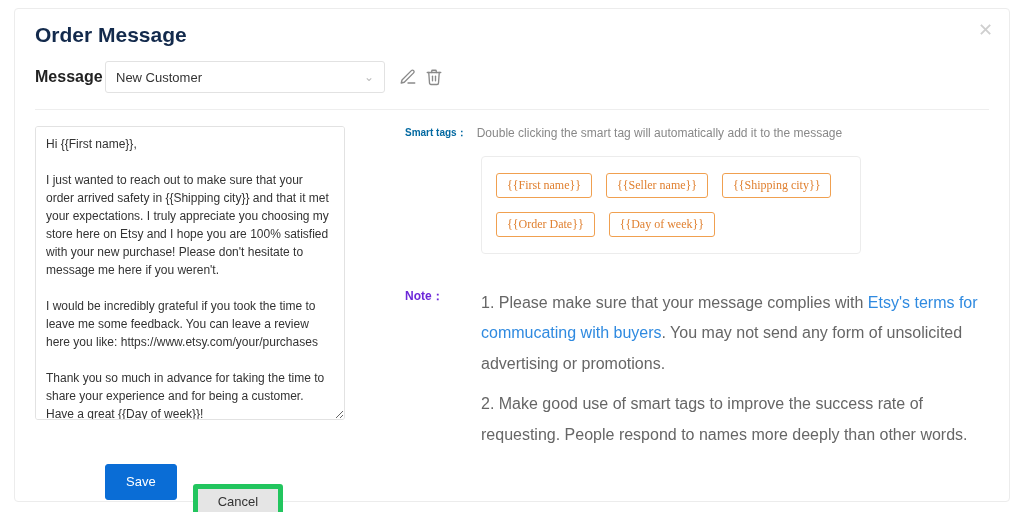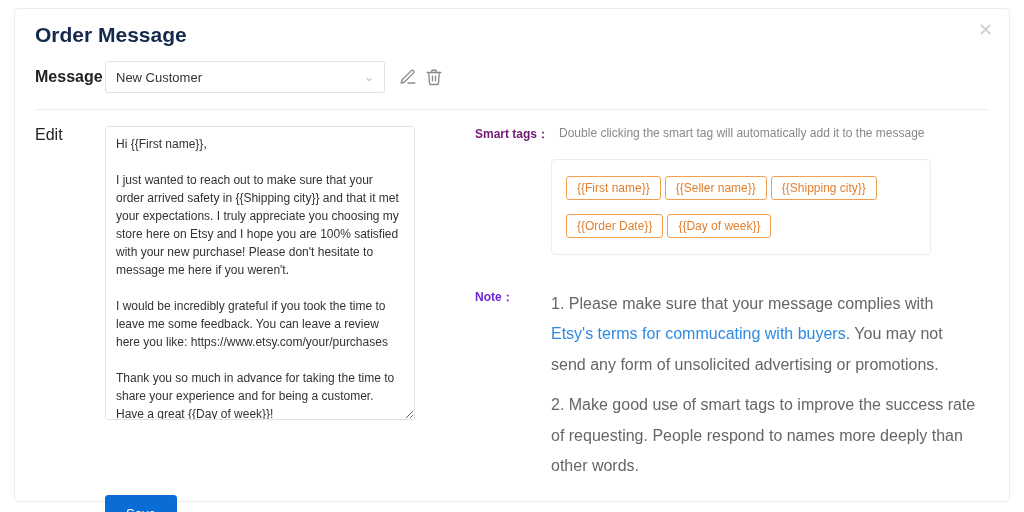--- a/index.html
+++ b/index.html
@@ -106,38 +106,38 @@
     margin-left: 60px;
     flex: 1;
   }
   .st-row {
     display: flex;
     align-items: flex-start;
     gap: 10px;
     margin-bottom: 8px;
   }
   .st-label {
-    font-size: 12px;
+    font-size: 10px;
     font-weight: 600;
-    color: #701a75;
+    color: #0369a1;
     white-space: nowrap;
   }
   .st-hint {
     font-size: 12px;
     color: #888;
   }
   .tags-box {
     margin-top: 16px;
     margin-left: 76px;
     border: 1px solid #ececec;
     border-radius: 4px;
     padding: 16px 14px;
     width: 380px;
   }
-  .tags-line { display: flex; flex-wrap: wrap; gap: 4px; margin-bottom: 14px; }
+  .tags-line { display: flex; flex-wrap: wrap; gap: 14px; margin-bottom: 14px; font-family: Liberation Serif, serif; }
   .tags-line:last-child { margin-bottom: 0; }
   .tag {
     border: 1px solid #f0a050;
     color: #e08030;
     font-size: 12px;
     padding: 4px 10px;
     border-radius: 3px;
     cursor: pointer;
     background: #fff;
   }
@@ -187,21 +187,20 @@
           <path d="M19 6l-1 14a2 2 0 0 1-2 2H8a2 2 0 0 1-2-2L5 6"></path>
           <path d="M10 11v6"></path>
           <path d="M14 11v6"></path>
           <path d="M9 6V4a1 1 0 0 1 1-1h4a1 1 0 0 1 1 1v2"></path>
         </svg>
     </span>
   </div>
 
   <div class="body">
     <div class="left-col">
-      <div class="label">Edit</div>
       <textarea class="textarea" style="">Hi {{First name}},
 
 I just wanted to reach out to make sure that your order arrived safety in {{Shipping city}} and that it met your expectations. I truly appreciate you choosing my store here on Etsy and I hope you are 100% satisfied with your new purchase! Please don't hesitate to message me here if you weren't.
 
 I would be incredibly grateful if you took the time to leave me some feedback. You can leave a review here you like: https://www.etsy.com/your/purchases
 
 Thank you so much in advance for taking the time to share your experience and for being a customer. Have a great {{Day of week}}!
 
 Kind Regrads,
 {{Seller name}}</textarea>

